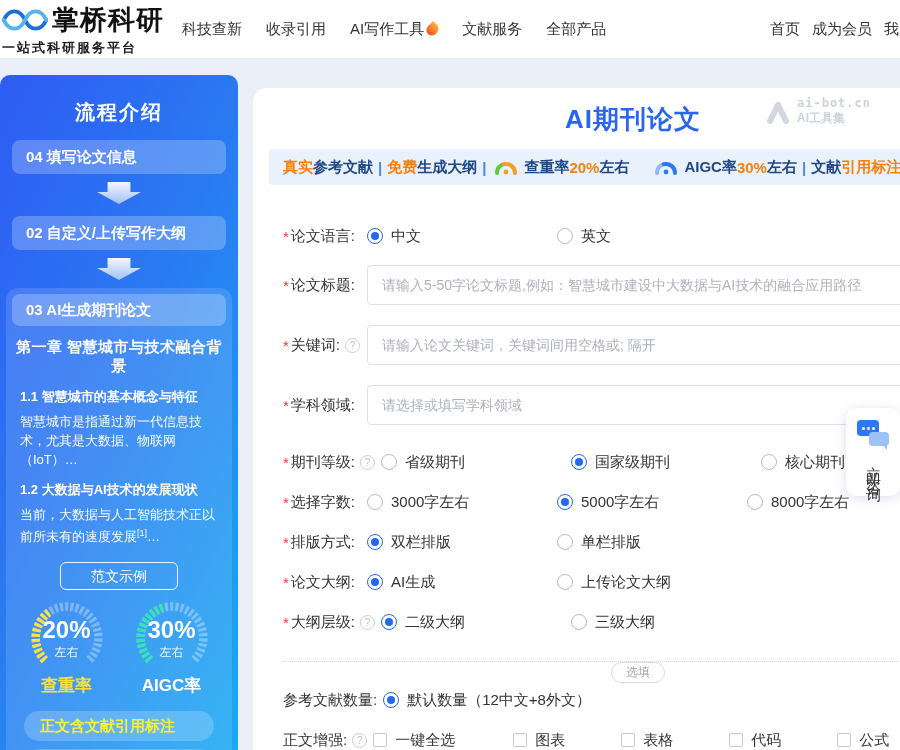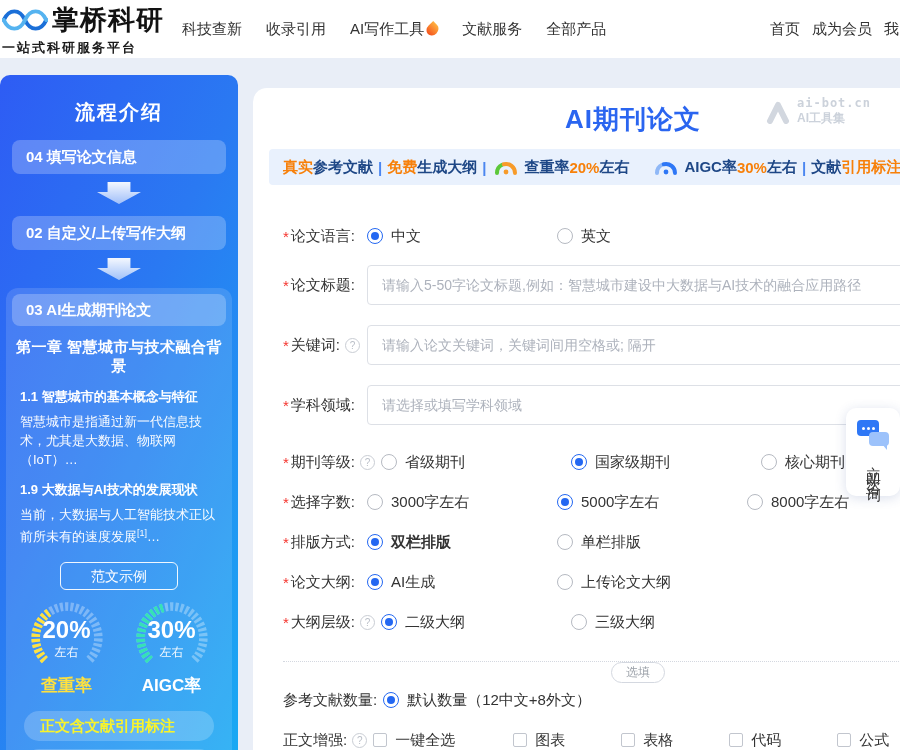--- a/index.html
+++ b/index.html
@@ -152,21 +152,21 @@
   <div class="sb-title">流程介绍</div>
   <div class="sb-step first">04 填写论文信息</div>
   <div class="sb-arrow"></div>
   <div class="sb-step">02 自定义/上传写作大纲</div>
   <div class="sb-arrow"></div>
   <div class="sb-panel">
     <div class="sb-step inpanel">03 AI生成期刊论文</div>
     <div class="sb-chapter">第一章 智慧城市与技术融合背景</div>
     <div class="sb-h">1.1 智慧城市的基本概念与特征</div>
     <div class="sb-p"><span>智慧城市是指通过新一代信息技术，尤其是大数据、物联网（IoT）…</span></div>
-    <div class="sb-h">1.9 大数据与AI技术的发展现状</div>
+    <div class="sb-h">1.2 大数据与AI技术的发展现状</div>
     <div class="sb-p"><span>当前，大数据与人工智能技术正以前所未有的速度发展</span><sup>[1]</sup><span>…</span></div>
     <div class="sb-sample">范文示例</div>
     <div class="sb-gauges">
         <div class="gauge">
           <div class="ring-wrap"><svg width="80" height="76" viewBox="0 0 80 80">
     <path d="M 16.7 63.3 A 33 33 0 1 1 63.3 63.3" fill="none" stroke="rgba(255,255,255,.32)" stroke-width="9" stroke-dasharray="3.2 2.2"></path>
     <path d="M 16.7 63.3 A 33 33 0 0 1 21.1 13.0" fill="none" stroke="#ffe13e" stroke-width="9" stroke-dasharray="3.2 2.2"></path>
   </svg><div class="gtext">
               <div class="gval">20%</div>
               <div class="gapprox">左右</div>
@@ -314,21 +314,21 @@
         <label class="opt" style="width: 190px;">
           <span class="radio"></span>
           <span class="opt-label">8000字左右</span>
         </label>
       </div>
       <div class="form-row">
         <div class="label-cell">
           <span class="star">*</span>
           <span>排版方式:</span>
         </div>
-        <label class="opt" style="width: 190px; font-weight: bold;">
+        <label class="opt" style="width: 190px;">
           <span class="radio checked">
             <span class="dot"></span>
           </span>
           <span class="opt-label">双栏排版</span>
         </label>
         <label class="opt" style="width: 190px;">
           <span class="radio"></span>
           <span class="opt-label">单栏排版</span>
         </label>
       </div>

